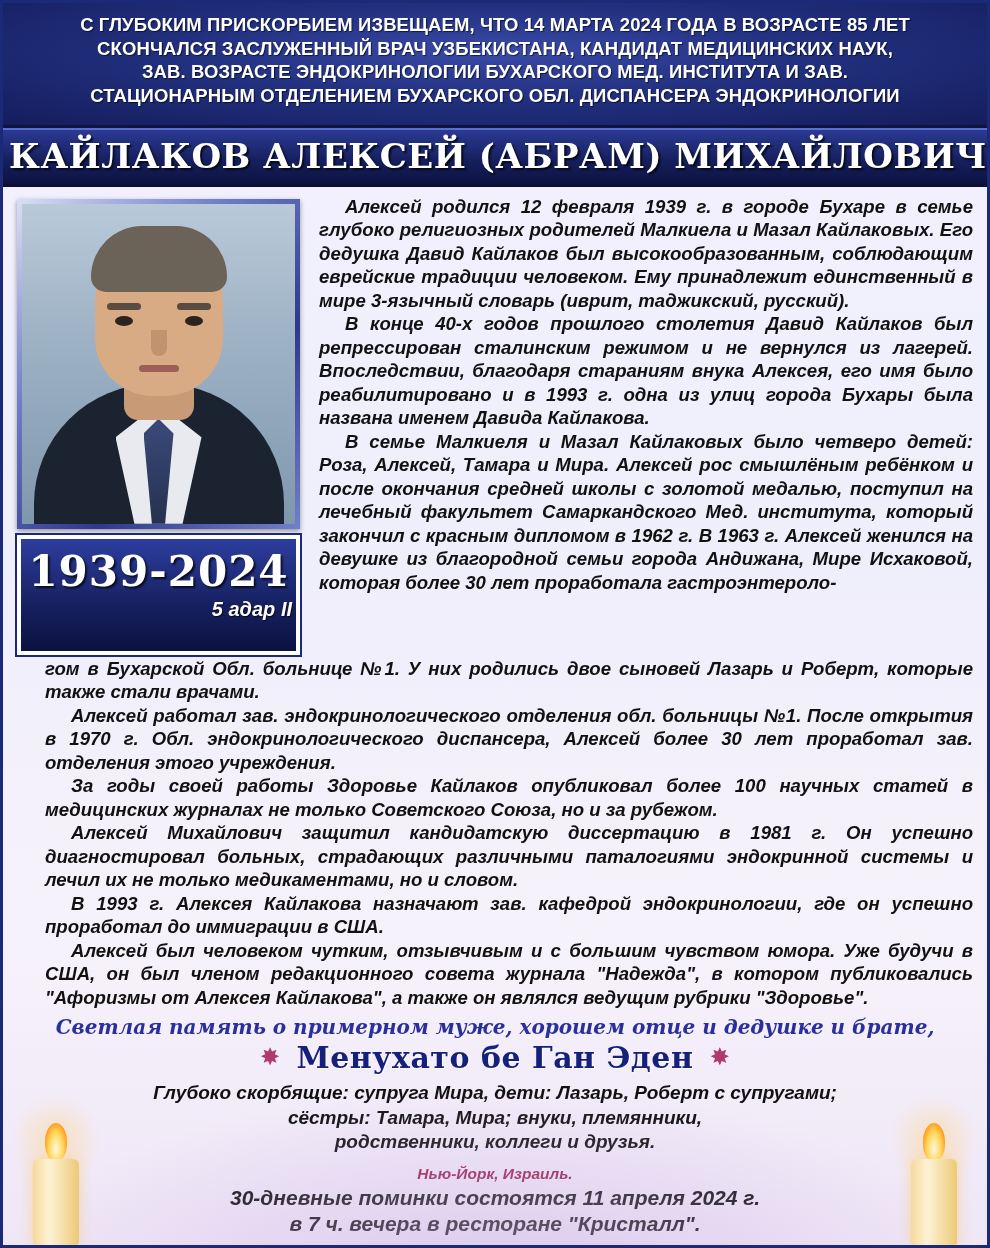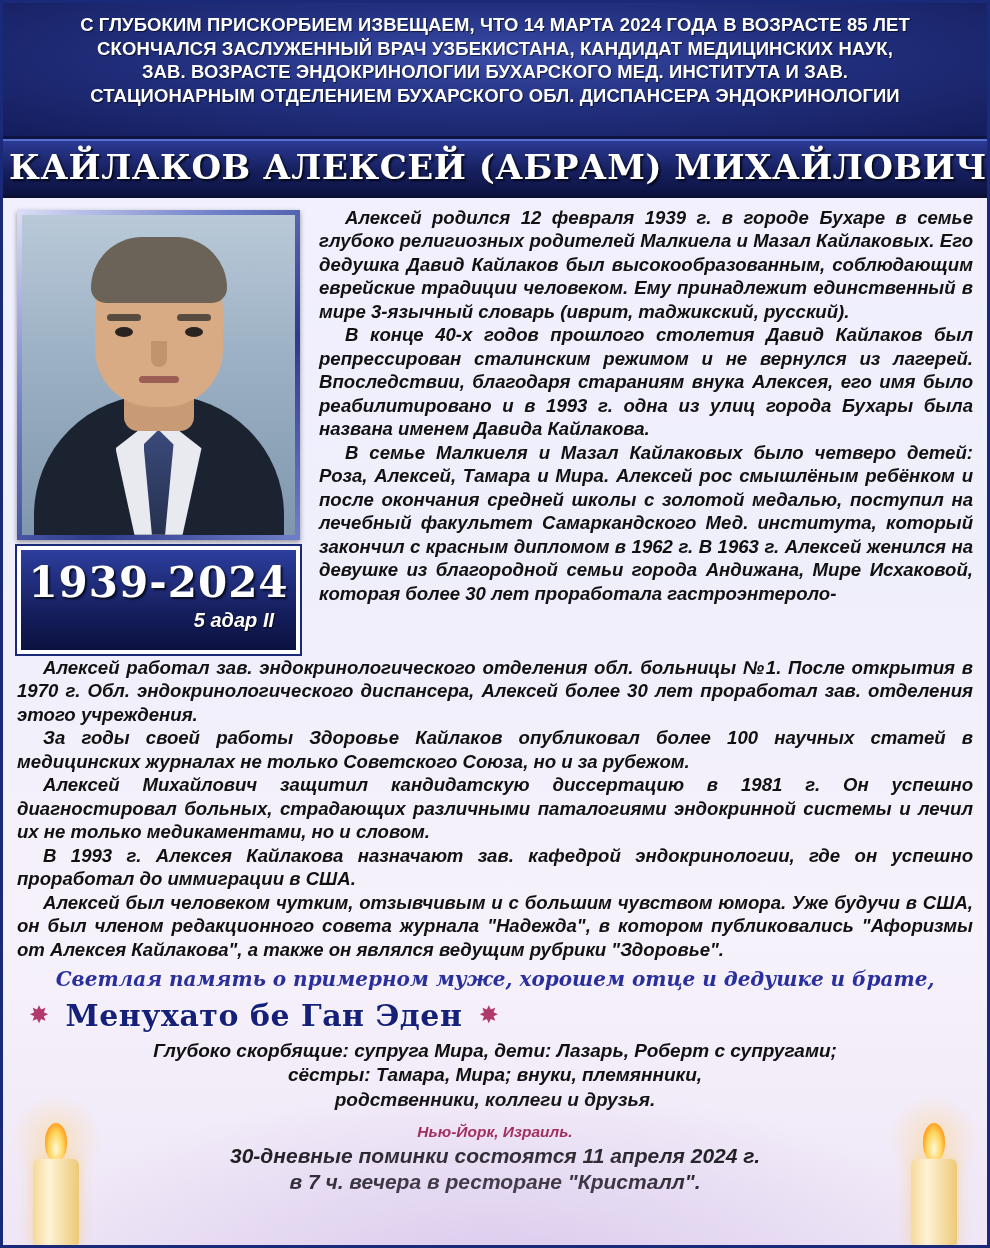--- a/index.html
+++ b/index.html
@@ -17,21 +17,21 @@
     height: 1248px;
     border: 3px solid #1b2a78;
     background: linear-gradient(180deg, #f3f1ff 0%, #efeefb 45%, #f6f2fb 75%, #efe6f6 100%);
     overflow: hidden;
   }
 
   
   .header-band {
     position: relative;
     background: radial-gradient(ellipse at 50% 40%, #3a4ba8 0%, #22307f 45%, #141d5c 100%);
-    padding: 10px 14px 28px 14px;
+    padding: 10px 14px 17px 14px;
     text-align: center;
     border-bottom: 3px solid #0d1442;
   }
   .header-band .hdr-line {
     color: #ffffff;
     font-weight: bold;
     font-size: 18.5px;
     line-height: 1.28;
     letter-spacing: 0.1px;
     text-shadow: 1px 1px 1px rgba(0,0,0,0.6);
@@ -146,21 +146,21 @@
     width: 16px; height: 26px; background: #c2936f; border-radius: 0 0 8px 8px;
   }
   .p-mouth {
     position: absolute; left: 50%; bottom: 152px; margin-left: -20px;
     width: 40px; height: 7px; background: #9c5f55; border-radius: 4px;
   }
 
   .years-plate {
     margin-top: 6px;
     width: 283px;
-    height: 108px;
+    height: 120px;
     background: linear-gradient(180deg, #2d3d9e 0%, #16205f 60%, #0b1140 100%);
     border: 4px solid #ffffff;
     box-shadow: 0 0 0 2px #1b2a78;
     position: relative;
     text-align: center;
   }
   .years-plate .years {
     color: #ffffff;
     font-family: "DejaVu Serif", serif;
     font-weight: bold;
@@ -168,57 +168,57 @@
     letter-spacing: 1px;
     margin-top: 8px;
     text-shadow: 2px 2px 2px rgba(0,0,0,0.7);
   }
   .years-plate .hebrew-date {
     color: #ffffff;
     font-weight: bold;
     font-style: italic;
     font-size: 20px;
     text-align: right;
-    padding-right: 22px;
+    padding-right: 4px;
     margin-top: 2px;
     text-shadow: 1px 1px 1px rgba(0,0,0,0.7);
   }
 
   .body-text p {
     margin: 0;
     color: #111111;
     font-style: italic;
     font-weight: bold;
     font-size: 18.6px;
     line-height: 1.265;
     text-align: justify;
     text-indent: 26px;
     font-family: "Liberation Sans", sans-serif;
+    padding-left: 28px;
   }
   .below-photo { clear: both; padding-top: 0px; }
   .below-photo p { text-indent: 26px; }
   .below-photo p.cont { text-indent: 0; }
 
   .memory-block {
     text-align: center;
     margin-top: 6px;
     padding: 0 10px;
   }
   .memory-block .mem-line {
     color: #2a2f9e;
     font-family: "DejaVu Serif", serif;
     font-style: italic;
     font-weight: bold;
     font-size: 20px;
     line-height: 1.22;
   }
 
   .menuhato {
-    text-align: left;
-    margin-top: 6px;
+    text-align: center;
   }
   .menuhato .mh-text {
     display: inline-block;
     vertical-align: middle;
     color: #14207a;
     font-family: "DejaVu Serif", serif;
     font-weight: bold;
     font-size: 30px;
     letter-spacing: 0.5px;
     text-shadow: 1px 1px 1px rgba(255,255,255,0.8);
@@ -346,20 +346,21 @@
       </div>
     </div>
 
     <div class="body-text">
       <p>Алексей родился 12 февраля 1939 г. в городе Бухаре в семье глубоко религиозных родителей Малкиела и Мазал Кайлаковых. Его дедушка Давид Кайлаков был высокообразованным, соблюдающим еврейские традиции человеком. Ему принадлежит единственный в мире 3-язычный словарь (иврит, таджикский, русский).</p>
       <p>В конце 40-х годов прошлого столетия Давид Кайлаков был репрессирован сталинским режимом и не вернулся из лагерей. Впоследствии, благодаря стараниям внука Алексея, его имя было реабилитировано и в 1993 г. одна из улиц города Бухары была названа именем Давида Кайлакова.</p>
       <p>В семье Малкиеля и Мазал Кайлаковых было четверо детей: Роза, Алексей, Тамара и Мира. Алексей рос смышлёным ребёнком и после окончания средней школы с золотой медалью, поступил на лечебный факультет Самаркандского Мед. института, который закончил с красным дипломом в 1962 г. В 1963 г. Алексей женился на девушке из благородной семьи  города Андижана, Мире Исхаковой, которая более 30 лет проработала гастроэнтероло-</p>
     </div>
 
     <div class="body-text below-photo">
+      <p class="cont">гом в Бухарской Обл. больнице №1. У них родились двое сыновей Лазарь и Роберт, которые также стали врачами.</p>
       <p>Алексей работал зав. эндокринологического отделения обл. больницы №1. После открытия в 1970 г. Обл. эндокринологического диспансера, Алексей более 30 лет проработал зав. отделения этого учреждения.</p>
       <p>За годы своей работы Здоровье Кайлаков опубликовал более 100 научных статей в медицинских журналах не только Советского Союза, но и за рубежом.</p>
       <p>Алексей Михайлович защитил кандидатскую диссертацию в 1981 г. Он успешно диагностировал больных, страдающих различными паталогиями эндокринной системы и лечил их не только медикаментами, но и словом.</p>
       <p>В 1993 г. Алексея Кайлакова назначают зав. кафедрой эндокринологии, где он успешно проработал до иммиграции в США.</p>
       <p>Алексей был человеком чутким, отзывчивым и с большим чувством юмора. Уже будучи в США, он был членом редакционного совета журнала "Надежда", в котором публиковались "Афоризмы от Алексея Кайлакова", а также он являлся ведущим рубрики "Здоровье".</p>
     </div>
 
     <div class="memory-block">
       <div class="mem-line">Светлая память о примерном муже, хорошем отце и дедушке и брате,</div>
     </div>

